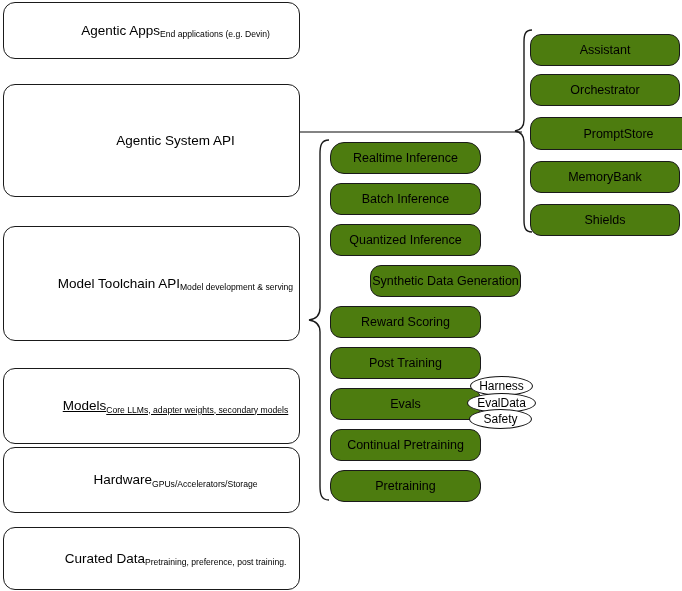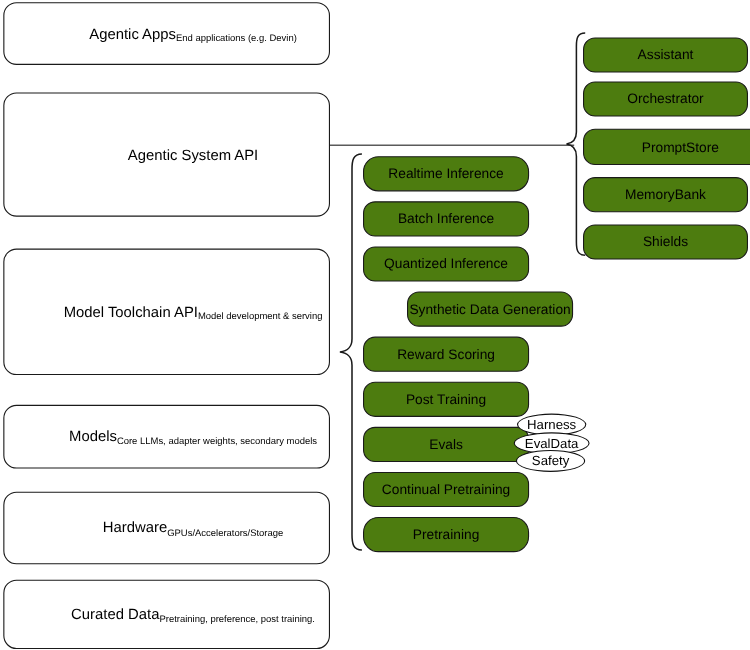--- a/index.html
+++ b/index.html
@@ -101,21 +101,21 @@
 
   <div class="box stack-box" style="left:3px; top:84px; width:297px; height:113px;">
     <div class="title">Agentic System API</div>
   </div>
 
   <div class="box stack-box" style="left:3px; top:226px; width:297px; height:115px;">
     <div class="title">Model Toolchain API</div>
     <div class="sub">Model development &amp; serving</div>
   </div>
 
-  <div class="box stack-box" style="left:3px; top:368px; width:297px; height:58px;">
+  <div class="box stack-box" style="left:3px; top:368px; width:297px; height:76px;text-decoration:underline;">
     <div class="title">Models</div>
     <div class="sub">Core LLMs, adapter weights, secondary models</div>
   </div>
 
   <div class="box stack-box" style="left:3px; top:447px; width:297px; height:66px;">
     <div class="title">Hardware</div>
     <div class="sub">GPUs/Accelerators/Storage</div>
   </div>
 
   <div class="box stack-box" style="left:3px; top:527px; width:297px; height:63px;">

